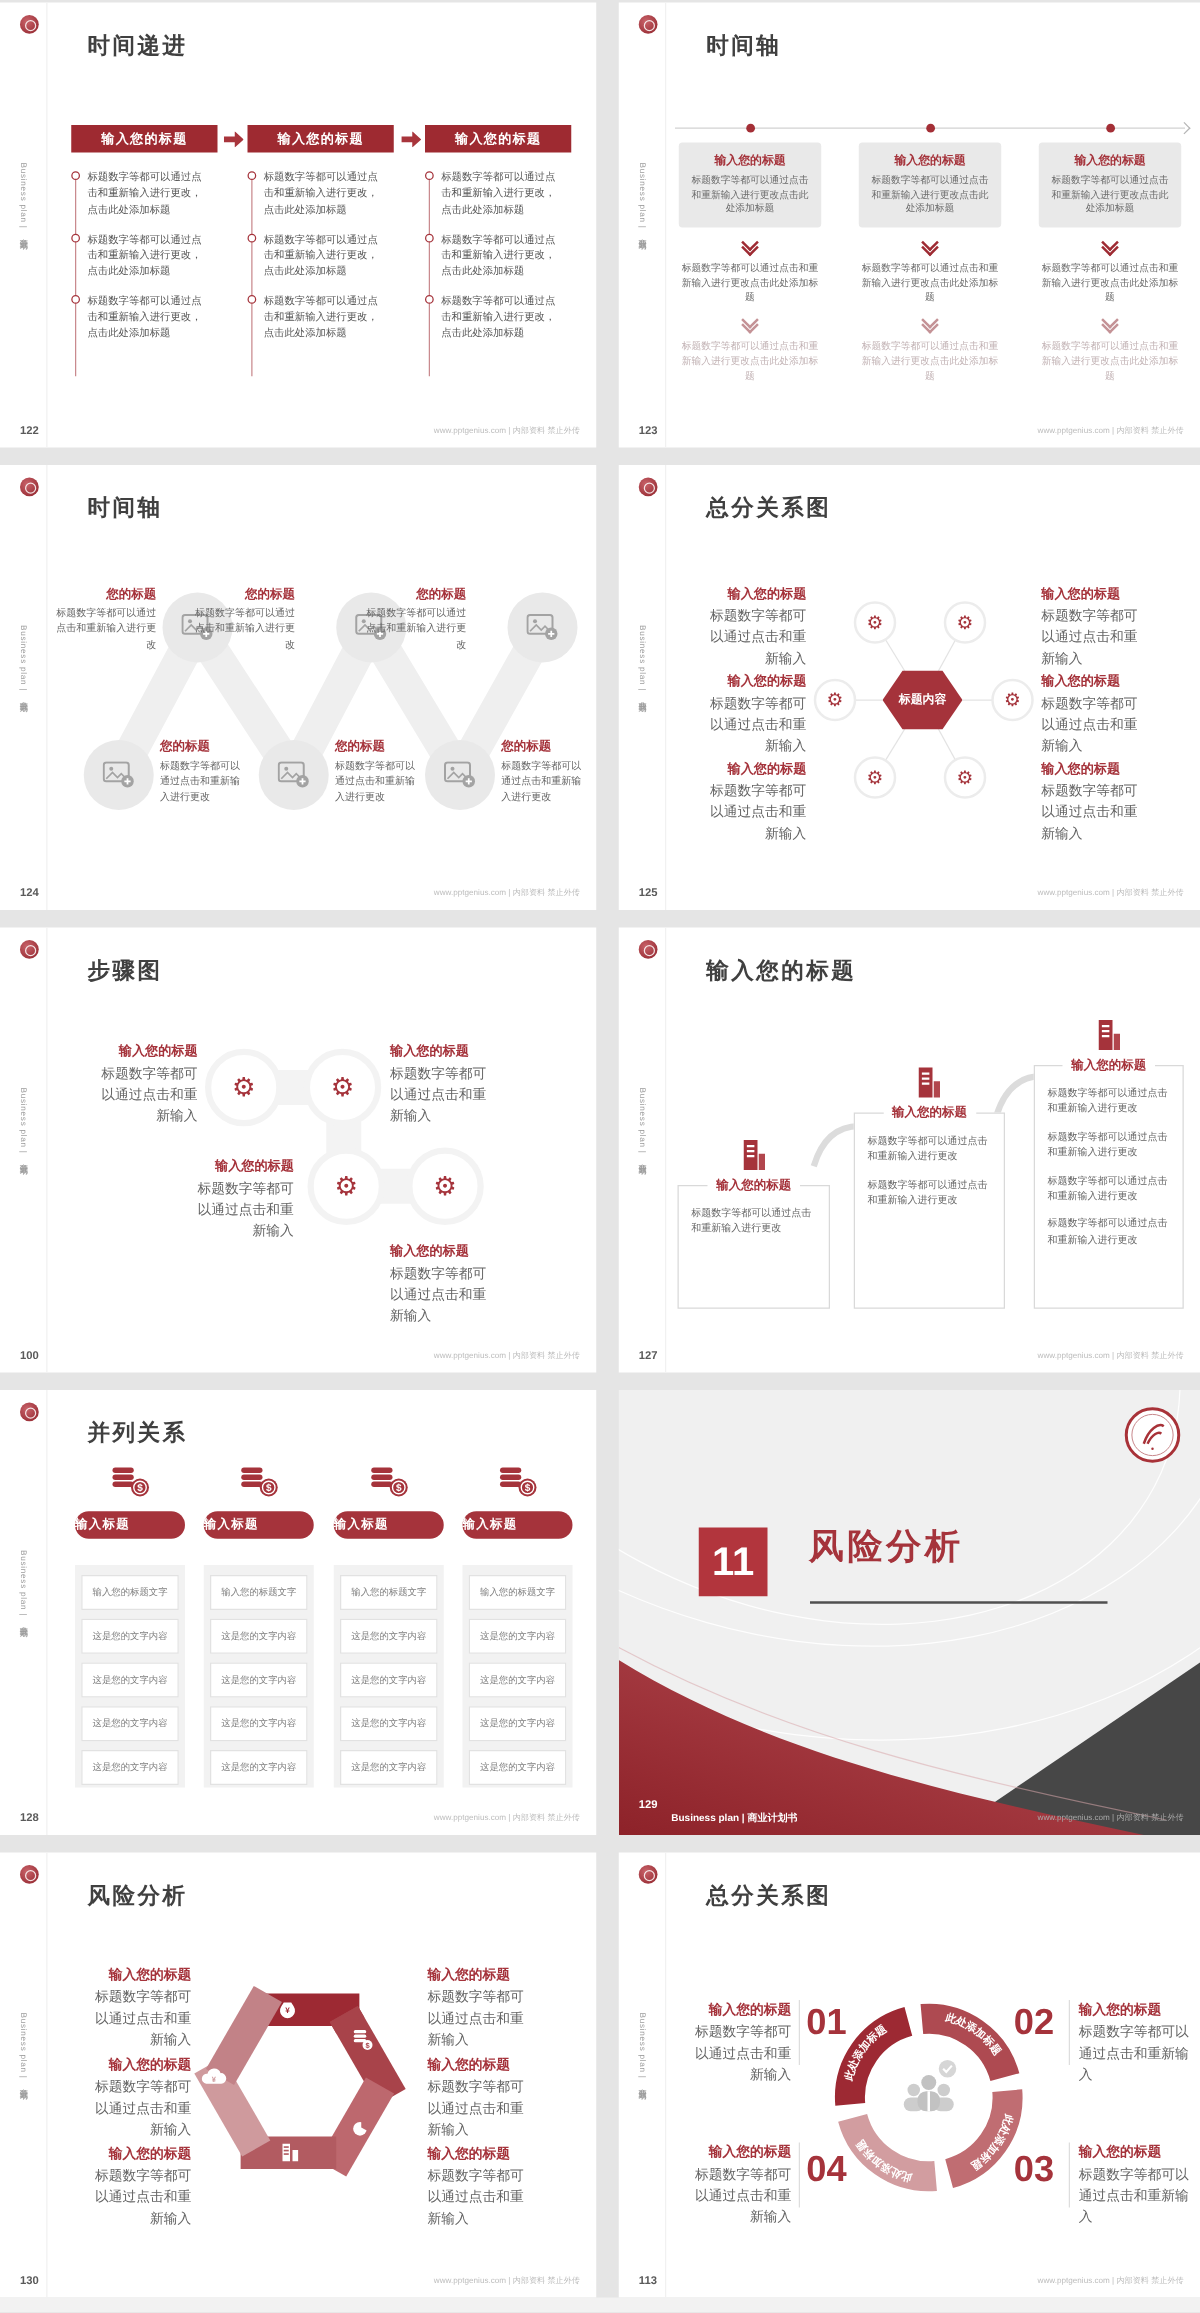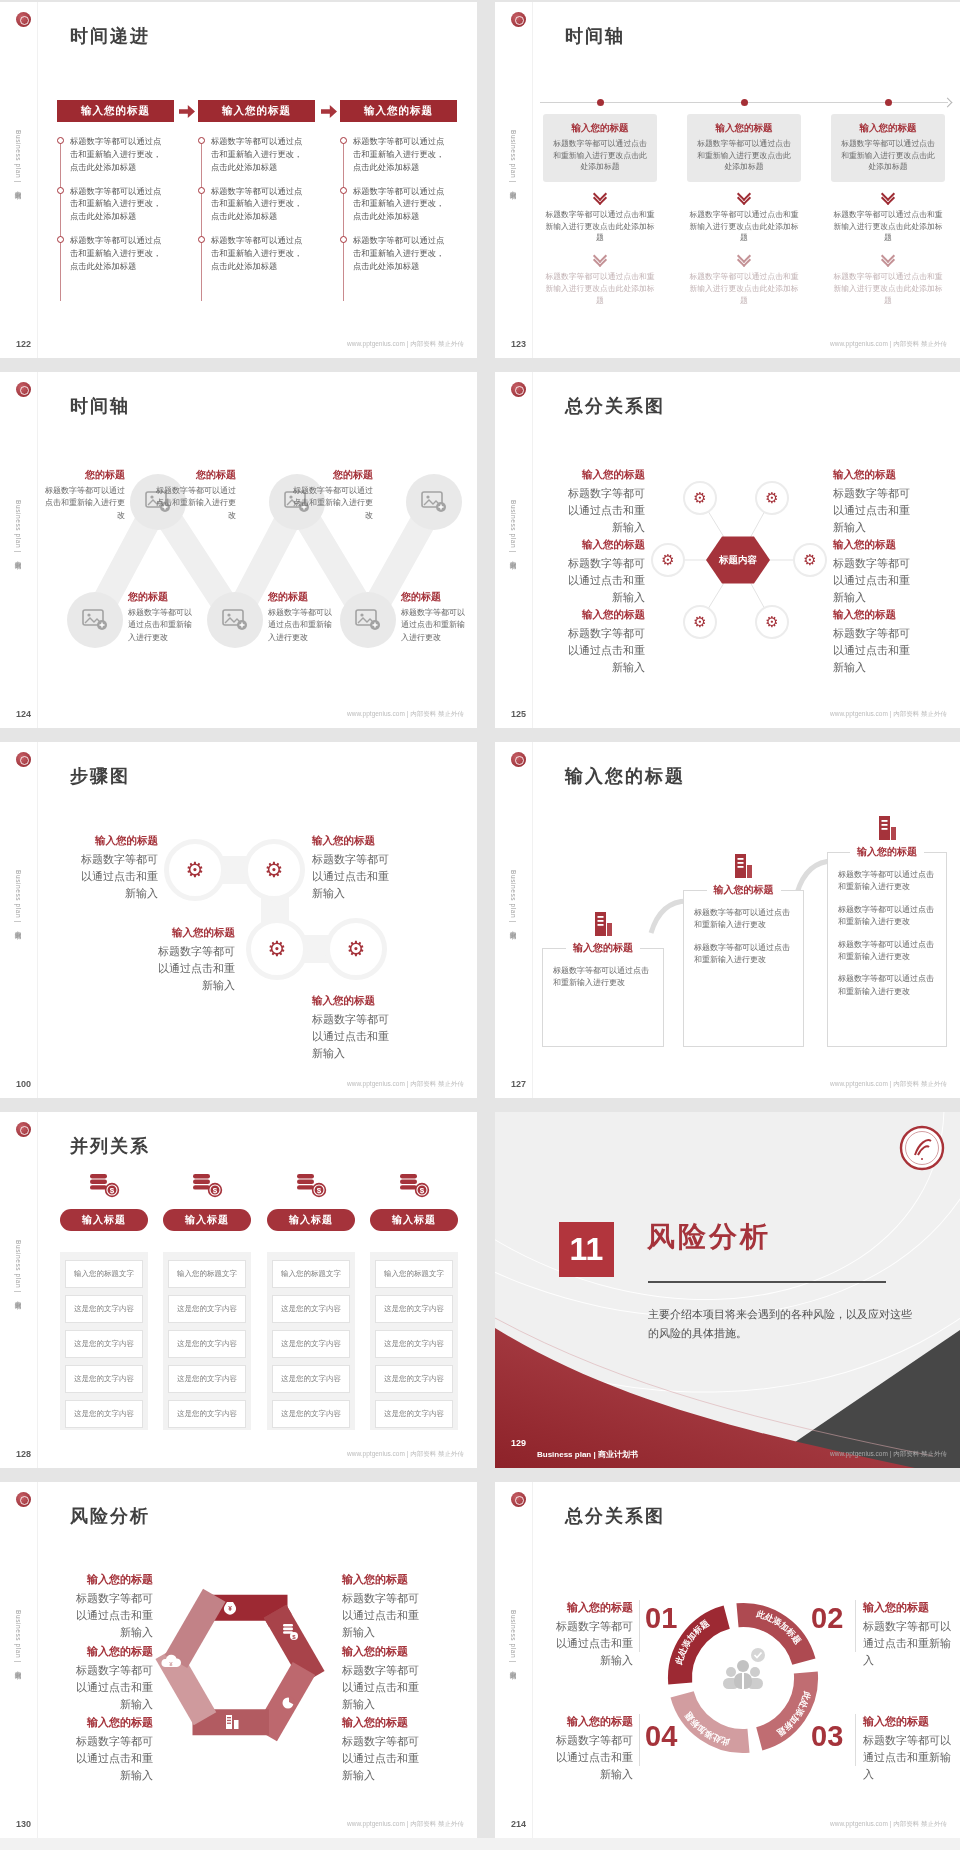--- a/index.html
+++ b/index.html
@@ -66,21 +66,21 @@
   .pbox{position:absolute;background:#fff;border:1px solid #d9d9d9}
   .pbox .blabel{position:absolute;top:-8px;left:50%;transform:translateX(-50%);background:#fff;
                 padding:0 7px;font-size:10px;font-weight:bold;color:#a5333b;white-space:nowrap}
   .pbox .bpara{margin:0 0 10px;font-size:8px;color:#666;line-height:1.55}
   .pbox .binner{padding:16px 10px 0}
   .bldg{position:absolute}
   
   .pcol{position:absolute;width:88px}
   .ppanel{position:absolute;top:140px;width:88px;height:178px;background:#f2f2f2}
   .ppill{position:absolute;top:97px;width:88px;height:22px;border-radius:11px;background:#a5333b;
-         color:#fff;font-weight:bold;font-size:10px;text-align:center;line-height:22px;letter-spacing:1px}
+         color:#fff;font-weight:bold;font-size:10px;line-height:22px;letter-spacing:1px}
   .srow{position:absolute;left:5px;width:76px;height:26px;background:#fff;border:1px solid #e2e2e2;
         font-size:7.5px;color:#808080;text-align:center;line-height:26px}
   
   .divbg{background:#f0f0f0}
   .sw{position:absolute;border:1.5px solid rgba(255,255,255,.9);border-radius:50%}
   .chapbox{position:absolute;left:64px;top:110px;width:55px;height:55px;background:#b2353d;
            color:#fff;font-size:32px;font-weight:bold;text-align:center;line-height:55px}
   .chaptitle{position:absolute;left:152px;top:106px;margin:0;font-size:28px;font-weight:bold;color:#a5333b;letter-spacing:3px}
   .chaprule{position:absolute;left:153px;top:169px;width:238px;height:2px;background:#505050}
   .chapdesc{position:absolute;left:153px;top:182px;width:272px;font-size:11px;color:#505050;line-height:1.7}
@@ -600,21 +600,20 @@
   <svg style="position:absolute;right:14px;top:12px" width="48" height="48" viewBox="0 0 48 48">
     <circle cx="24" cy="24" r="21" fill="#fff" stroke="#a83238" stroke-width="2.4"></circle>
     <circle cx="24" cy="24" r="16.5" fill="none" stroke="#c8888c" stroke-width="0.8"></circle>
     <path d="M17,31 C21,19 29,14 33,17 M20,31 C24,23 29,21 31,23" fill="none" stroke="#a83238" stroke-width="2"></path>
     <circle cx="24" cy="35" r="1" fill="#a83238"></circle>
   </svg>
 
   <div class="chapbox">11</div>
   <h1 class="chaptitle">风险分析</h1>
   <div class="chaprule"></div>
-  <p class="chapdesc">主要介绍本项目将来会遇到的各种风险，以及应对这些的风险的具体措施。</p>
 
   <span class="pnum-w">129</span>
   <span class="brand-w">Business plan | 商业计划书</span>
   <span class="foot foot-d">www.pptgenius.com | 内部资料 禁止外传</span>
 </div>
 
 <div class="card c-l r5">
   <span class="logo"></span>
   <span class="sideline"></span>
   <span class="side">Business plan | 商业计划书</span>
@@ -739,17 +738,17 @@
     </div>
   <div class="tb la" style="left:368px;top:232px;width:90px">
     <h4 style="font-size:11px">输入您的标题</h4>
       <p>标题数字等都可以通过点击和重新输入</p>
     </div>
   <div class="tb ra" style="left:10px;top:232px;width:128px">
     <h4 style="font-size:11px">输入您的标题</h4>
       <p style="width:86px">标题数字等都可以通过点击和重新输入</p>
     </div>
 
-  <span class="pnum">214</span>
+  <span class="pnum">113</span>
   <span class="foot">www.pptgenius.com | 内部资料 禁止外传</span>
 </div>
 
 <div class="bottomstrip"></div>
 
 </body></html>

